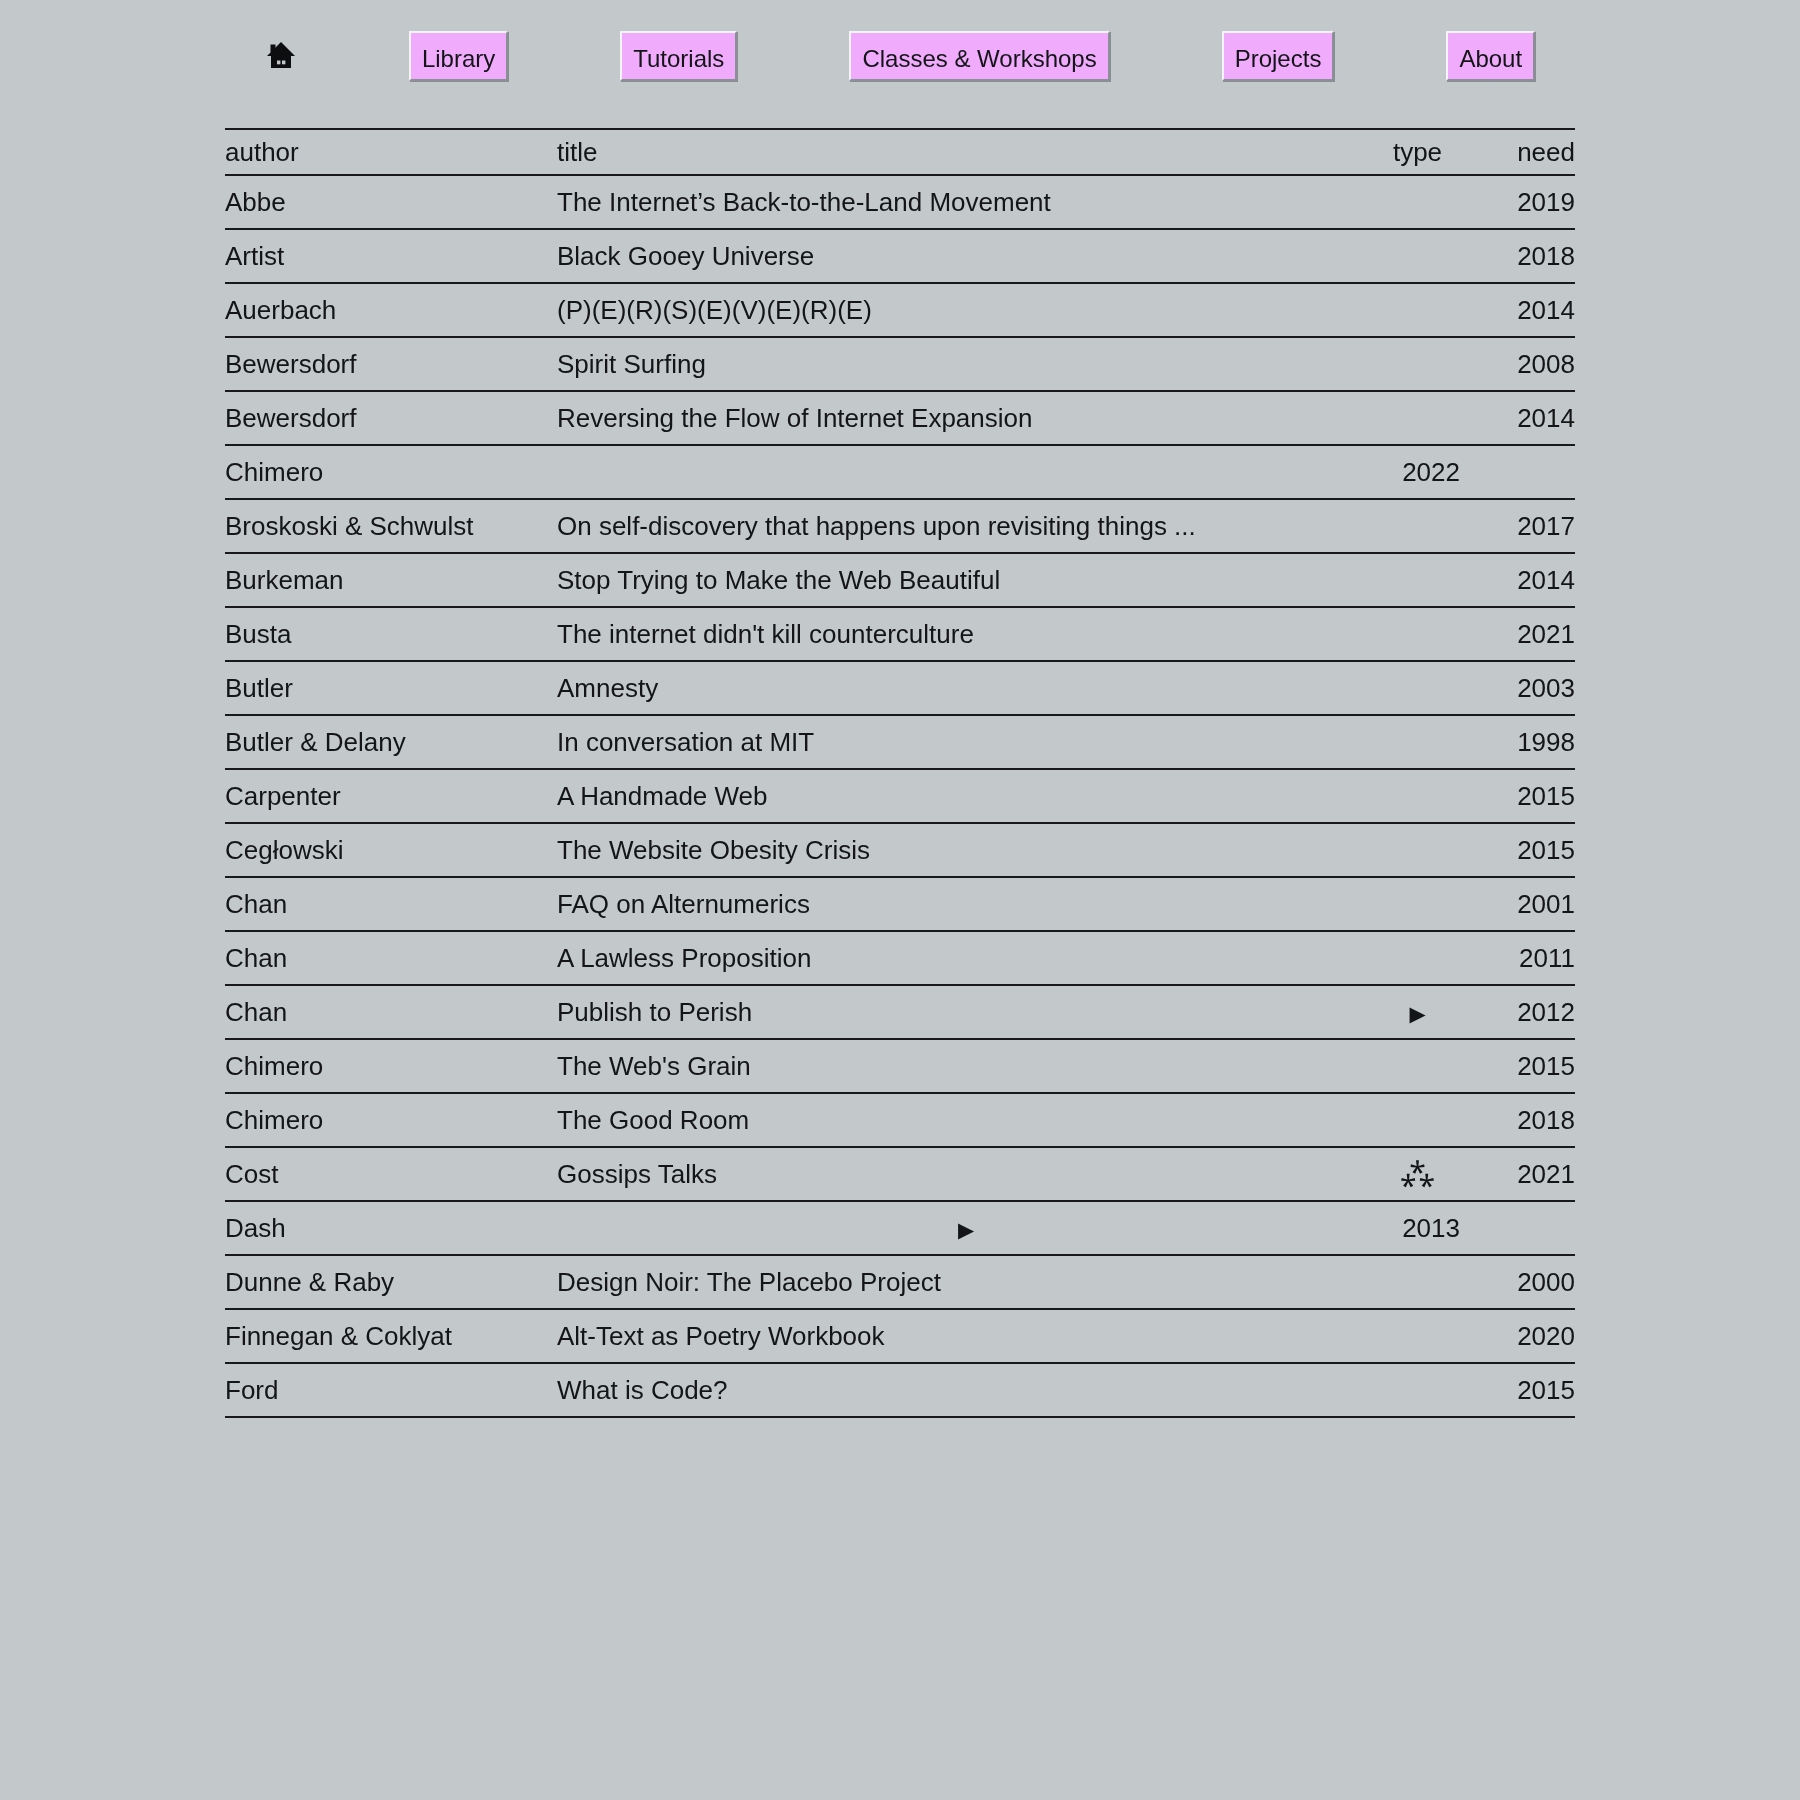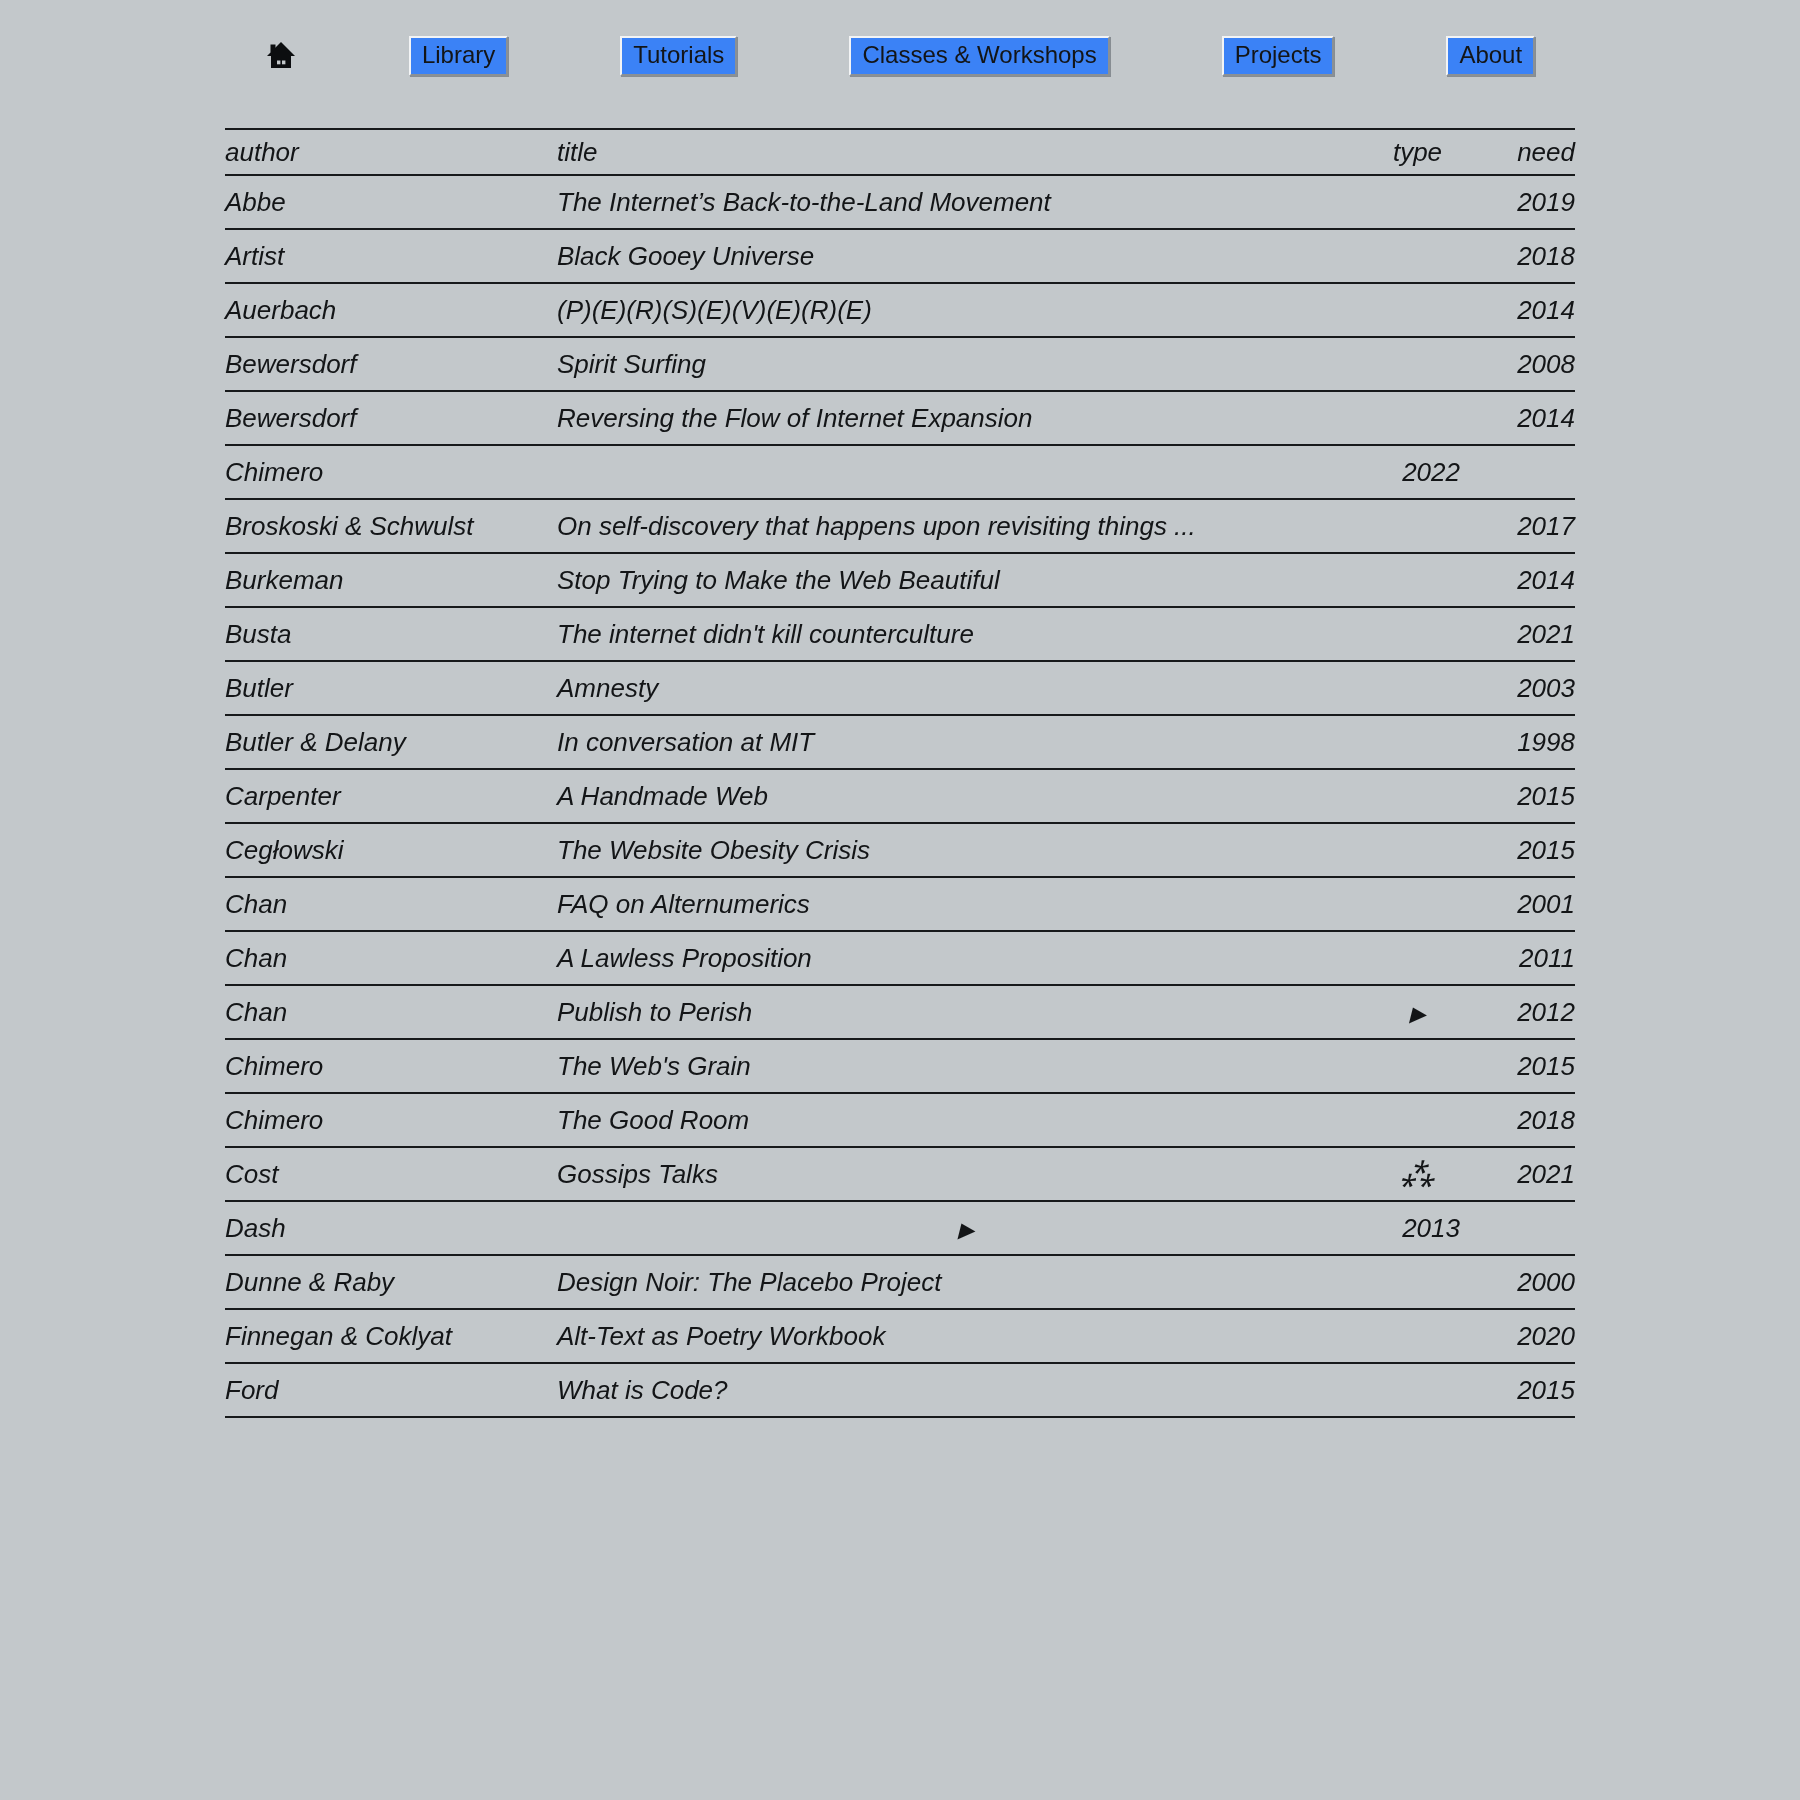--- a/index.html
+++ b/index.html
@@ -29,37 +29,36 @@
     justify-content: center;
     width: 32px;
     height: 32px;
     cursor: pointer;
   }
   .home-link svg { display: block; }
   .navbtn {
     font-family: "Liberation Sans", sans-serif;
     font-size: 24px;
     color: #131517;
-    background: #3b82f6;
+    background: #f0abfc;
     border: 2px solid;
     border-color: #f3f4f5 #8a9095 #8a9095 #f3f4f5;
     box-shadow: 1px 1px 0 0 #878d92;
-    padding: 4px 11px 6px 11px;
+    padding: 13px 11px 6px 11px;
     cursor: pointer;
     white-space: nowrap;
     line-height: 1.1;
   }
 
   
   .table {
     width: 1350px;
     margin: 16px auto 12px auto;
     border-top: 2px solid #17191b;
     font-size: 26px;
-    font-style: italic;
   }
   .trow {
     display: grid;
     grid-template-columns: 332px 1fr 85px 115px;
     align-items: center;
     border-bottom: 2px solid #17191b;
     box-sizing: border-box;
   }
   .trow.header { height: 46px; }
   .trow.body   { height: 54px; }

